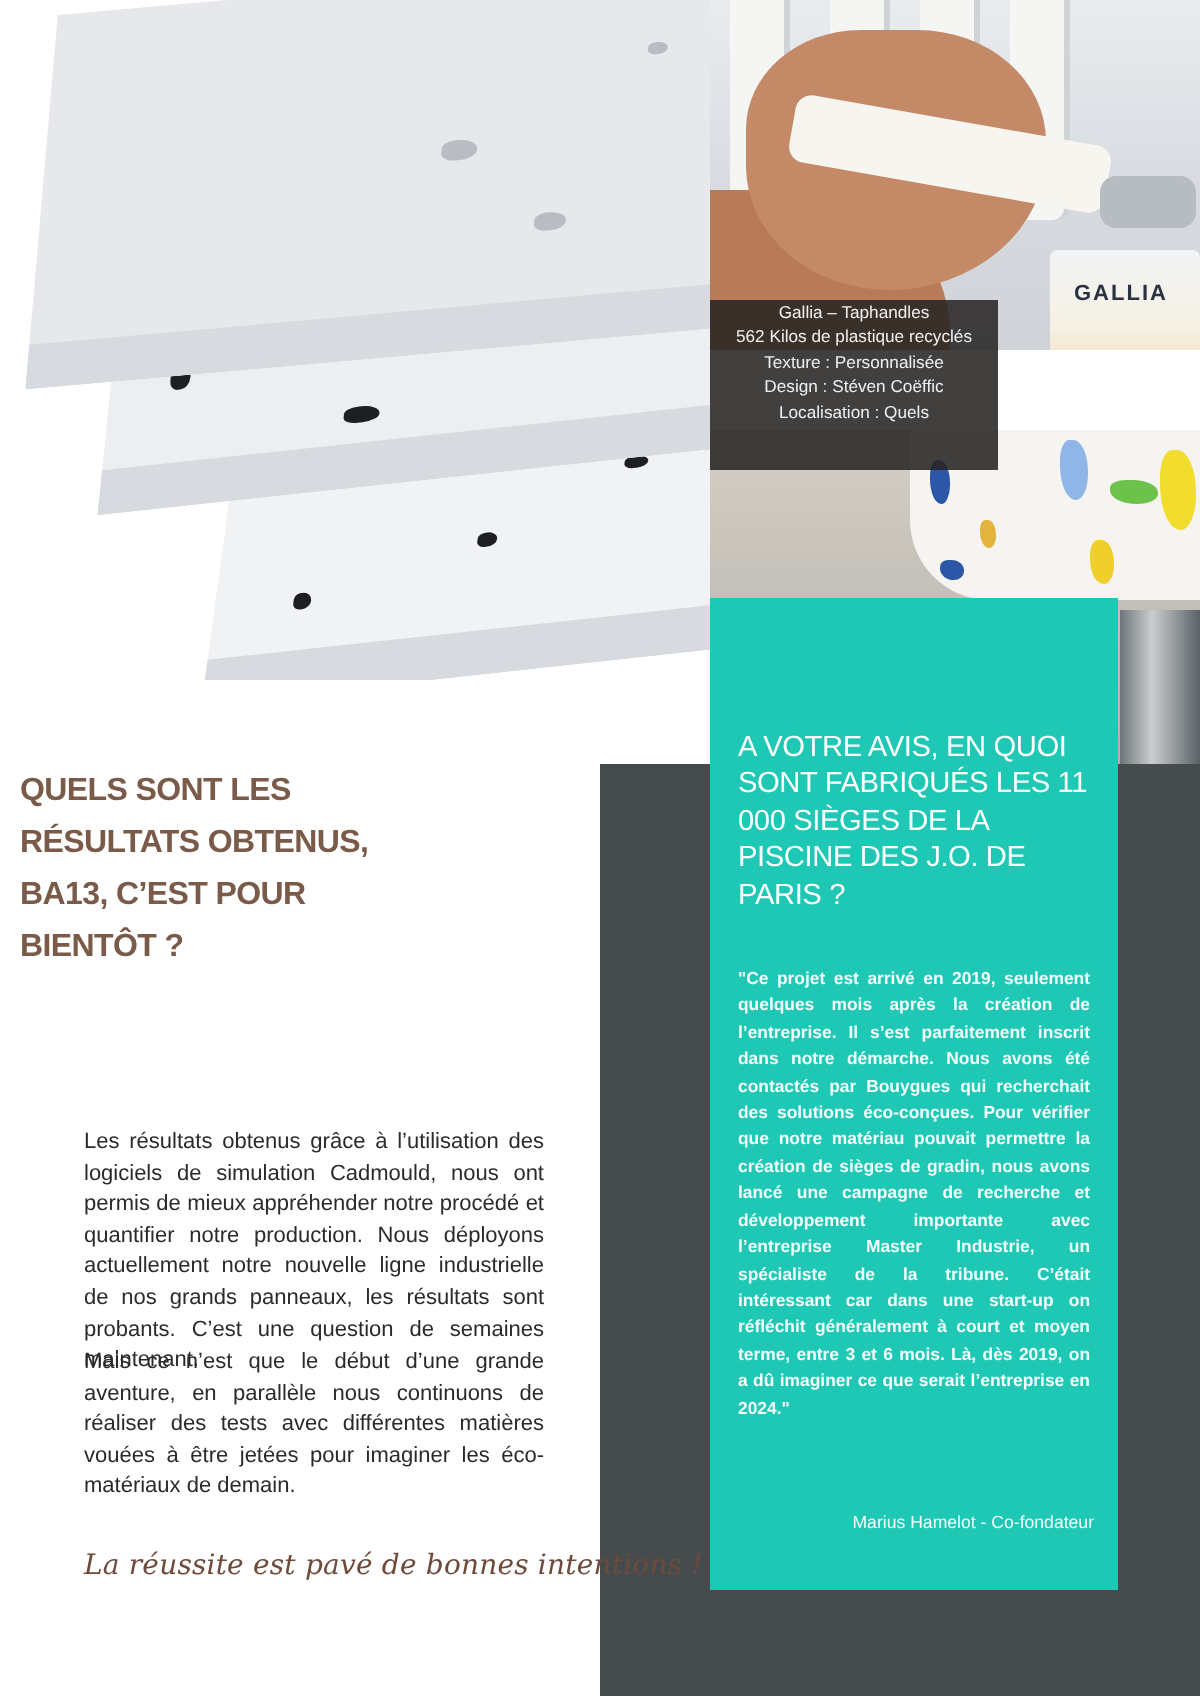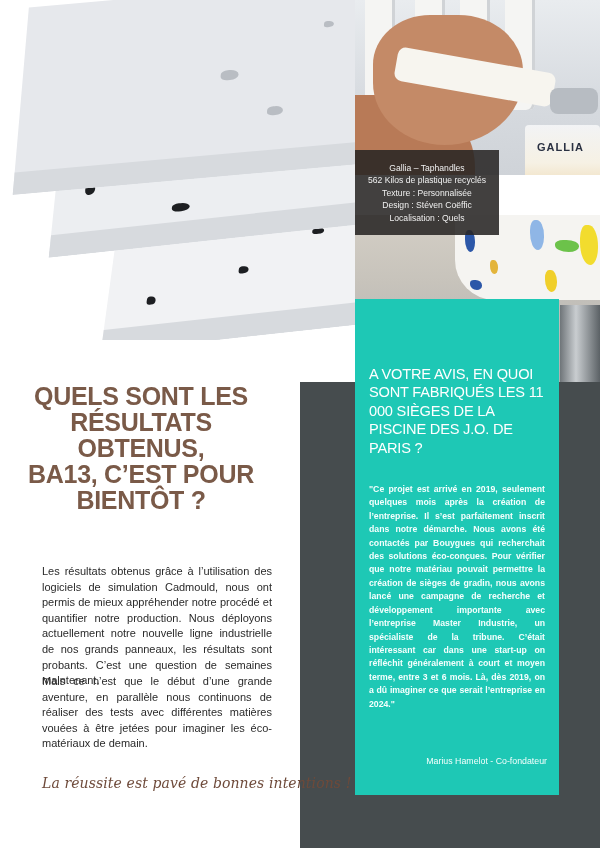--- a/index.html
+++ b/index.html
@@ -28,21 +28,21 @@
   .handle { position:absolute; left:40px; top:60px; width:160px; height:34px; background:#f7f5ef; border-radius:8px; transform: rotate(10deg); }
   .hand { position:absolute; left:18px; top:15px; width:150px; height:130px; background:#c48a67; border-radius: 40% 45% 55% 50%; }
   .arm { position:absolute; left:0; top:95px; width:120px; height:120px; background:#b87a57; border-radius: 0 60% 0 0; }
   .faucet { position:absolute; left:195px; top:88px; width:48px; height:26px; background:#b7bcc2; border-radius:8px; }
   .glass { position:absolute; left:170px; top:125px; width:75px; height:95px; background: linear-gradient(180deg, rgba(255,255,255,0.7) 0%, #f6f1e4 40%, #e7c487 100%); border-radius: 4px 4px 10px 10px; }
   .glass-label { position:absolute; left:12px; top:16px; font-size:11px; font-weight:bold; color:#2a3142; letter-spacing:1px; }
 
   .caption {
     position: absolute; left: 355px; top: 150px; width: 144px; height: 85px;
     background: rgba(40,38,36,0.88); color: #f0f0f0; text-align: center;
-    font-size: 8.6px; line-height: 12.4px; padding-top: 12px;
+    font-size: 8.6px; line-height: 12.4px; padding-top: 0;
   }
   .caption .bold { font-weight: normal; }
 
   
   .photo-mid {
     position: absolute; left: 355px; top: 215px; width: 245px; height: 167px; overflow: hidden;
     background: linear-gradient(180deg, #d4cfc6 0%, #c7c3bb 40%, #aeb0b2 100%);
   }
   .basin { position:absolute; left:100px; top:0; width:160px; height:85px; background:#f5f4f1; border-radius: 0 0 0 40px; }
   .chip { position:absolute; border-radius: 35% 55% 45% 60%; }
@@ -61,22 +61,22 @@
   }
   .teal-quote {
     margin-top: 26px; font-size: 8.7px; line-height: 13.4px; font-weight: bold; text-align: justify; color:#f4fffd;
   }
   .teal-author {
     position: absolute; right: 12px; top: 457px; font-size: 8.8px; color: #f4fffd;
   }
 
   
   .headline {
-    position: absolute; left: 10px; top: 383px; width: 262px; text-align: center;
-    color: #7a5a48; font-size: 25px; line-height: 26px; text-transform: uppercase; letter-spacing: -0.3px;
+    position: absolute; left: 10px; top: 383px; width: 262px; text-align: left;
+    color: #7a5a48; font-size: 16px; line-height: 26px; text-transform: uppercase; letter-spacing: -0.3px;
   }
 
   
   .body-text {
     position: absolute; left: 42px; width: 230px; color: #2a2a2a;
     font-size: 11px; line-height: 15.6px; text-align: justify;
   }
   .p1 { top: 564px; }
   .p2 { top: 674px; }
 

